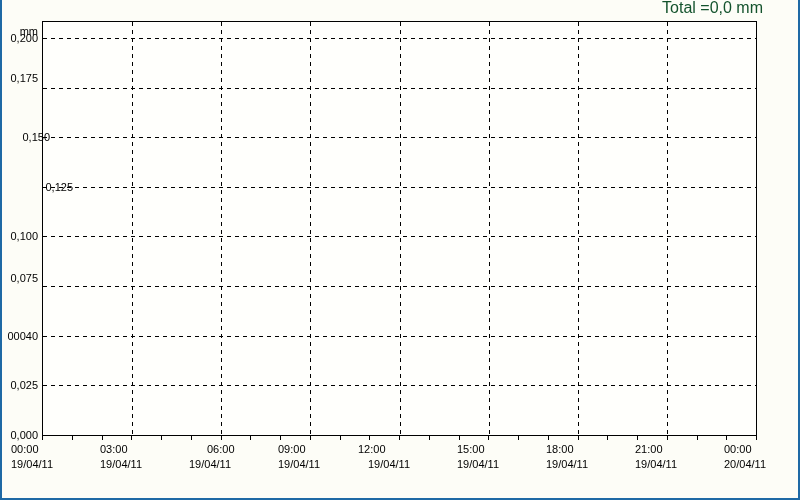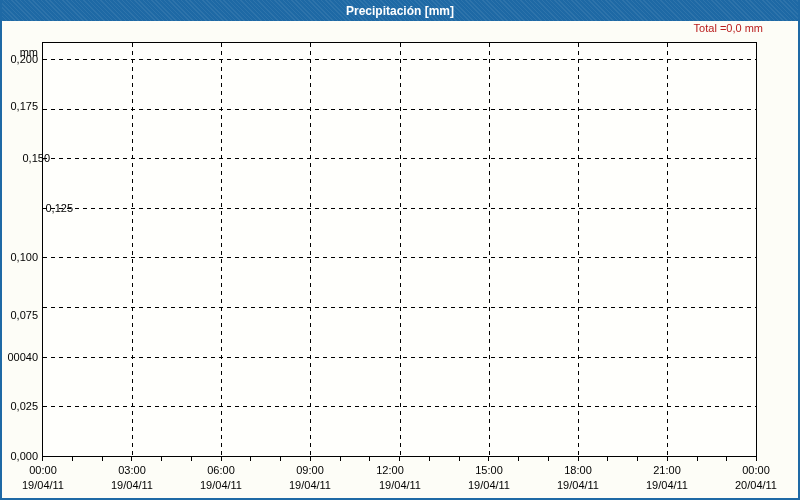--- a/index.html
+++ b/index.html
@@ -30,22 +30,22 @@
   }
   .canvas {
     position: relative;
     width: 796px;
     height: 477px;
   }
   .total {
     position: absolute;
     top: 1px;
     right: 35px;
-    font-size: 11px;
-    color: #b91c1c;
+    font-size: 16px;
+    color: #14532d;
     height: 13px;
     line-height: 13px;
   }
   .plot {
     position: absolute;
     left: 40px; top: 21px;
     width: 715px; height: 415px;
     box-sizing: border-box;
     border: 1px solid #000;
     background: #fffffc;
@@ -79,37 +79,34 @@
   .xtick {
     position: absolute;
     top: 436px;
     width: 1px;
     height: 4px;
     background: #000;
   }
   .xlab {
     position: absolute;
     width: 64px;
-    text-align: center;
+    text-align: left;
     font-size: 11px;
     height: 13px;
     line-height: 13px;
     color: #000;
     white-space: nowrap;
   }
   .xlab.time { top: 443px; }
   .xlab.date { top: 458px; }
 </style>
 </head>
 <body>
 
 <div class="frame">
-  <div class="titlebar">
-    <span>Precipitación [mm]</span>
-  </div>
   <div class="canvas">
     <div class="total">Total =0,0 mm</div>
     <div class="unit">mm</div>
     <div class="plot">
         <div class="hgrid" style="top: 16px;"></div>
         <div class="hgrid" style="top: 66px;"></div>
         <div class="hgrid" style="top: 115px;"></div>
         <div class="hgrid" style="top: 165px;"></div>
         <div class="hgrid" style="top: 214px;"></div>
         <div class="hgrid" style="top: 264px;"></div>
@@ -117,25 +114,25 @@
         <div class="hgrid" style="top: 363px;"></div>
         <div class="vgrid" style="left: 89px;"></div>
         <div class="vgrid" style="left: 178px;"></div>
         <div class="vgrid" style="left: 267px;"></div>
         <div class="vgrid" style="left: 357px;"></div>
         <div class="vgrid" style="left: 446px;"></div>
         <div class="vgrid" style="left: 535px;"></div>
         <div class="vgrid" style="left: 624px;"></div>
       </div>
   <div class="ylab" style="top: 32px;">0,200</div>
-      <div class="ylab" style="top: 79px;">0,175</div>
+      <div class="ylab" style="top: 72px;">0,175</div>
       <div class="ylab" style="top: 131px; padding-left: 12px;">0,150</div>
       <div class="ylab" style="top: 181px; margin-left: 35px;">0,125</div>
       <div class="ylab" style="top: 230px;">0,100</div>
-      <div class="ylab" style="top: 288px;">0,075</div>
+      <div class="ylab" style="top: 272px;">0,075</div>
       <div class="ylab" style="top: 330px;">00040</div>
       <div class="ylab" style="top: 379px;">0,025</div>
       <div class="ylab" style="top: 429px;">0,000</div>
       <div class="xtick" style="left: 40px;"></div>
       <div class="xtick" style="left: 70px;"></div>
       <div class="xtick" style="left: 100px;"></div>
       <div class="xtick" style="left: 129px;"></div>
       <div class="xtick" style="left: 159px;"></div>
       <div class="xtick" style="left: 189px;"></div>
       <div class="xtick" style="left: 219px;"></div>
@@ -154,21 +151,21 @@
       <div class="xtick" style="left: 605px;"></div>
       <div class="xtick" style="left: 635px;"></div>
       <div class="xtick" style="left: 665px;"></div>
       <div class="xtick" style="left: 695px;"></div>
       <div class="xtick" style="left: 724px;"></div>
       <div class="xtick" style="left: 754px;"></div>
       <div class="xlab time" style="left: 9px;">00:00</div>
       <div class="xlab date" style="left: 9px;">19/04/11</div>
       <div class="xlab time" style="left: 98px;">03:00</div>
       <div class="xlab date" style="left: 98px;">19/04/11</div>
-      <div class="xlab time" style="left: 187px;">06:00</div>
+      <div class="xlab time" style="left: 205px;">06:00</div>
       <div class="xlab date" style="left: 187px;">19/04/11</div>
       <div class="xlab time" style="left: 276px;">09:00</div>
       <div class="xlab date" style="left: 276px;">19/04/11</div>
       <div class="xlab time" style="left: 356px;">12:00</div>
       <div class="xlab date" style="left: 366px;">19/04/11</div>
       <div class="xlab time" style="left: 455px;">15:00</div>
       <div class="xlab date" style="left: 455px;">19/04/11</div>
       <div class="xlab time" style="left: 544px;">18:00</div>
       <div class="xlab date" style="left: 544px;">19/04/11</div>
       <div class="xlab time" style="left: 633px;">21:00</div>

